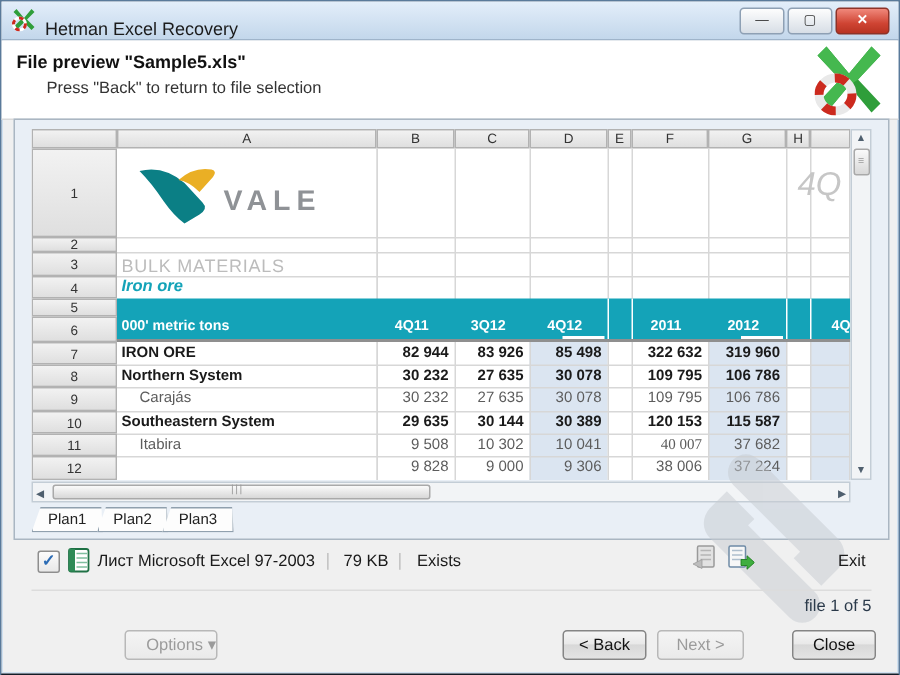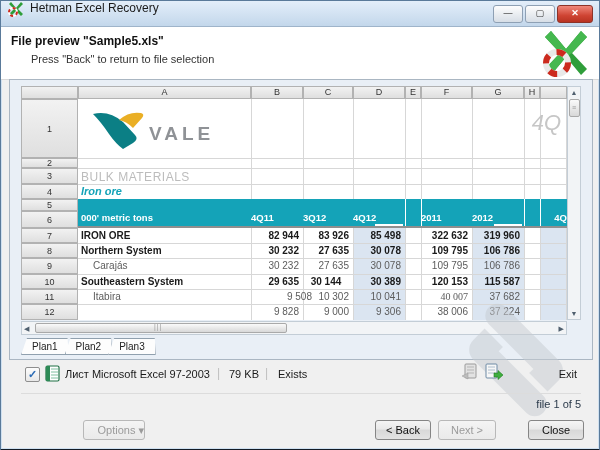--- a/index.html
+++ b/index.html
@@ -1,21 +1,21 @@
 <!DOCTYPE html>
 <html><head>
 <meta charset="utf-8">
 <style>
   html,body{margin:0;padding:0;}
   body{font-family:"Liberation Sans",sans-serif;background:#888;-webkit-font-smoothing:antialiased;}
   #win{position:relative;width:598px;height:448px;background:#f0f0f0;border:1px solid #5a7a9a;
        border-bottom:4px solid #131c26;box-shadow:inset 0 0 0 1px #cfe0f0;overflow:hidden;}
   
   #titlebar{position:absolute;left:0;top:0;width:100%;height:25px;
-    background:linear-gradient(#e3eefa,#c3d7eb);border-bottom:1px solid #9fb4ca;display:flex;align-items:flex-start;}
+    background:linear-gradient(#e3eefa,#c3d7eb);border-bottom:1px solid #9fb4ca;display:flex;align-items:flex-end;}
   #titlebar .ticon{margin:0 6px 0 7px;}
   #titlebar .ttext{font-size:12px;color:#1b1b1b;}
   .winbtns{position:absolute;right:6px;top:4px;display:flex;gap:2px;}
   .wbtn{width:28px;height:16px;border:1px solid #8ea0b4;border-radius:3px;font-size:9px;line-height:14px;
         text-align:center;color:#333;background:linear-gradient(#fdfdfd,#d7dee6);}
   .wbtn.close{width:34px;background:linear-gradient(#f0887b,#cf4433 60%,#b83322);color:#fff;border-color:#8d3328;font-weight:bold;}
   
   #header{position:absolute;left:0;top:26px;width:100%;height:52px;background:#fff;border-bottom:1px solid #d9d9d9;}
   #hdr-title{position:absolute;left:10px;top:7px;font-size:12px;font-weight:bold;color:#111;}
   #hdr-sub{position:absolute;left:30px;top:26px;font-size:11px;color:#333;}
@@ -24,21 +24,21 @@
   #panel{position:absolute;left:8px;top:78px;width:582px;height:279px;background:#e9eff6;border:1px solid #aab6c2;}
   #sheet{position:absolute;left:11px;top:6px;width:546px;height:234px;background:#fff;overflow:hidden;}
   .cell,.hl,.vl,.rect{position:absolute;}
   .colhdr,.rowhdr{position:absolute;background:linear-gradient(#f2f2f2,#dfdfdf);border:1px solid #b2b2b2;
      box-sizing:border-box;font-size:9px;color:#333;text-align:center;}
   .vl{width:1px;background:#d7d7d7;}
   .hl{height:1px;background:#d7d7d7;}
   .bluecol{background:#dbe5f1;}
   #band{position:absolute;background:#14a3b8;border-bottom:2px solid #8f8f8f;box-sizing:border-box;}
   #band .blabel{position:absolute;left:3px;bottom:3px;color:#fff;font-weight:bold;font-size:9.5px;}
-  .bcol{position:absolute;bottom:3px;color:#fff;font-weight:bold;font-size:9.5px;text-align:left;}
+  .bcol{position:absolute;bottom:3px;color:#fff;font-weight:bold;font-size:9.5px;text-align:center;}
   .bsep{position:absolute;top:0;bottom:0;width:1px;background:#fff;}
   .bund{position:absolute;bottom:0;height:2px;background:#fff;}
   .bpartial{position:absolute;bottom:3px;right:0;color:#fff;font-weight:bold;font-size:9.5px;}
   .dlabel{position:absolute;font-size:10px;color:#1a1a1a;white-space:nowrap;overflow:hidden;}
   .dval{position:absolute;font-size:10px;text-align:right;white-space:nowrap;}
   .bold .dv,.bold.dlabel{font-weight:bold;color:#1a1a1a;}
   .reg .dv,.reg.dlabel{font-weight:normal;color:#5c5c5c;}
   #r3txt{position:absolute;font-size:12px;color:#bcbcbc;letter-spacing:.5px;}
   #r4txt{position:absolute;font-size:11px;color:#14a3b8;font-weight:bold;font-style:italic;}
   #q4txt{position:absolute;font-size:22px;color:#c6c6c6;font-style:italic;}
@@ -186,26 +186,26 @@
         <div class="dval bold" style="left: 400px; top: 159px; width: 47px; height: 13px;"><span class="dv">109 795</span></div>
         <div class="dval bold" style="left: 451px; top: 159px; width: 48px; height: 13px;"><span class="dv">106 786</span></div>
         <div class="dlabel reg" style="left: 72px; top: 174px; width: 165px; height: 14px;">Carajás</div>
         <div class="dval reg" style="left: 230px; top: 174px; width: 48px; height: 14px;"><span class="dv">30 232</span></div>
         <div class="dval reg" style="left: 282px; top: 174px; width: 46px; height: 14px;"><span class="dv">27 635</span></div>
         <div class="dval reg" style="left: 332px; top: 174px; width: 48px; height: 14px;"><span class="dv">30 078</span></div>
         <div class="dval reg" style="left: 400px; top: 174px; width: 47px; height: 14px;"><span class="dv">109 795</span></div>
         <div class="dval reg" style="left: 451px; top: 174px; width: 48px; height: 14px;"><span class="dv">106 786</span></div>
         <div class="dlabel bold" style="left: 60px; top: 190px; width: 165px; height: 13px;">Southeastern System</div>
         <div class="dval bold" style="left: 230px; top: 190px; width: 48px; height: 13px;"><span class="dv">29 635</span></div>
-        <div class="dval bold" style="left: 282px; top: 190px; width: 46px; height: 13px; text-align: center;"><span class="dv">30 144</span></div>
+        <div class="dval bold" style="left: 282px; top: 190px; width: 46px; height: 13px;"><span class="dv">30 144</span></div>
         <div class="dval bold" style="left: 332px; top: 190px; width: 48px; height: 13px;"><span class="dv">30 389</span></div>
         <div class="dval bold" style="left: 400px; top: 190px; width: 47px; height: 13px;"><span class="dv">120 153</span></div>
         <div class="dval bold" style="left: 451px; top: 190px; width: 48px; height: 13px;"><span class="dv">115 587</span></div>
         <div class="dlabel reg" style="left: 72px; top: 205px; width: 165px; height: 13px;">Itabira</div>
-        <div class="dval reg" style="left: 230px; top: 205px; width: 48px; height: 13px; padding-left: 13px;"><span class="dv">9 508</span></div>
+        <div class="dval reg" style="left: 230px; top: 205px; width: 48px; height: 13px;"><span class="dv">9 508</span></div>
         <div class="dval reg" style="left: 282px; top: 205px; width: 46px; height: 13px;"><span class="dv">10 302</span></div>
         <div class="dval reg" style="left: 332px; top: 205px; width: 48px; height: 13px;"><span class="dv">10 041</span></div>
         <div class="dval reg" style="left: 400px; top: 205px; width: 47px; height: 13px; font-family: Liberation Serif, serif;"><span class="dv">40 007</span></div>
         <div class="dval reg" style="left: 451px; top: 205px; width: 48px; height: 13px;"><span class="dv">37 682</span></div>
         <div class="dlabel reg" style="left: 72px; top: 220px; width: 165px; height: 14px; margin-top: 44px;">Mariana</div>
         <div class="dval reg" style="left: 230px; top: 220px; width: 48px; height: 14px;"><span class="dv">9 828</span></div>
         <div class="dval reg" style="left: 282px; top: 220px; width: 46px; height: 14px;"><span class="dv">9 000</span></div>
         <div class="dval reg" style="left: 332px; top: 220px; width: 48px; height: 14px;"><span class="dv">9 306</span></div>
         <div class="dval reg" style="left: 400px; top: 220px; width: 47px; height: 14px;"><span class="dv">38 006</span></div>
         <div class="dval reg" style="left: 451px; top: 220px; width: 48px; height: 14px;"><span class="dv">37 224</span></div>

